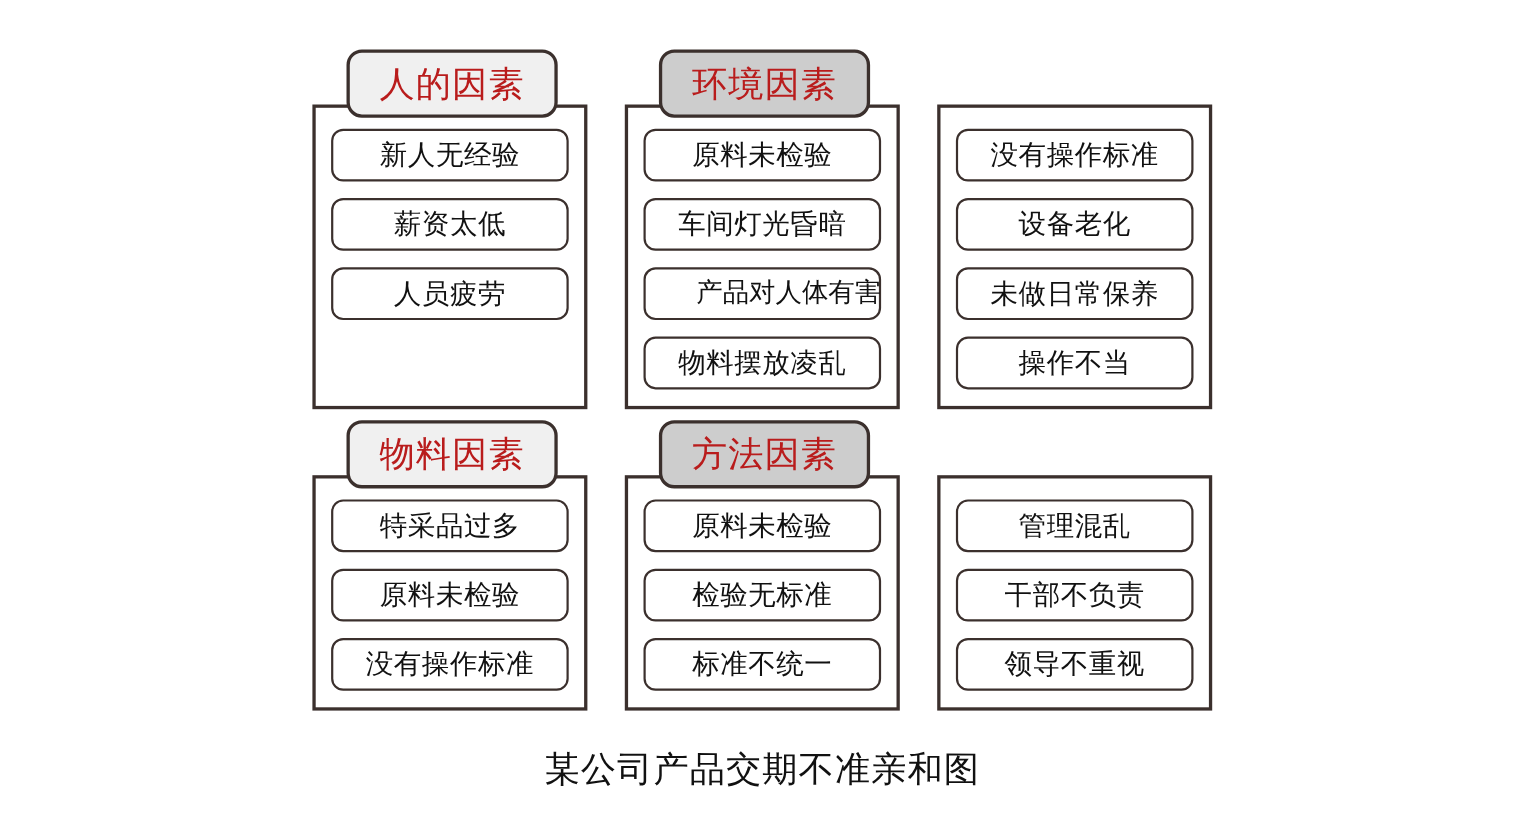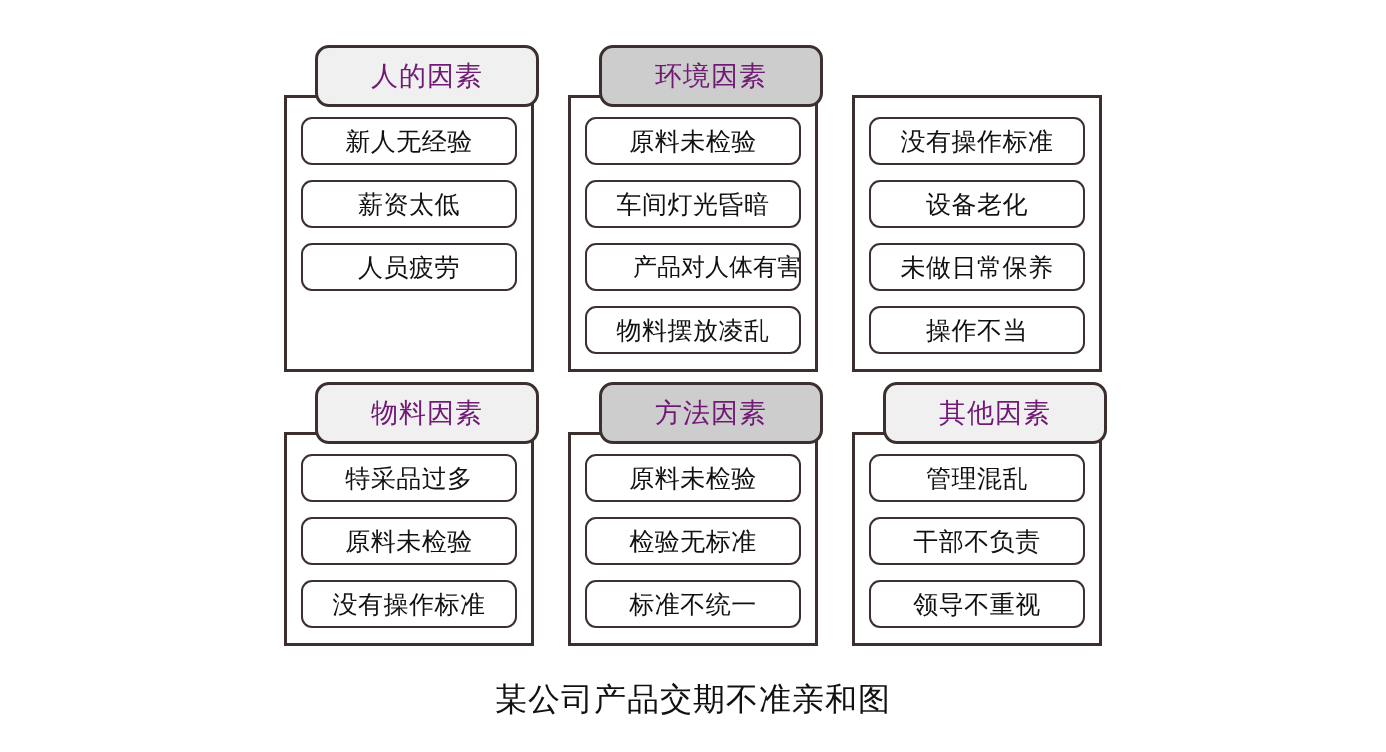--- a/index.html
+++ b/index.html
@@ -64,33 +64,33 @@
     flex-direction: column;
     gap: 15px;
     box-sizing: border-box;
   }
 
   
   .group-header {
     position: absolute;
     top: 0;
     left: 31px;
-    width: 224px;
+    width: 192px;
     height: 62px;
     box-sizing: border-box;
     border: 3px solid #3b302d;
     border-radius: 14px;
     background: #f0f0f0;
     display: flex;
     align-items: center;
     justify-content: center;
-    font-size: 27px;
+    font-size: 32px;
     line-height: 1;
     letter-spacing: 1px;
-    color: #701a75;
+    color: #b91c1c;
     z-index: 3;
   }
   .group-header.shaded {
     background: #cdcdcd;
   }
 
   
   .item {
     height: 48px;
     box-sizing: border-box;
@@ -171,21 +171,20 @@
         <div class="group-frame"></div>
         <div class="group-header shaded">方法因素</div>
         <div class="group-body">
           <div class="item">原料未检验</div>
           <div class="item">检验无标准</div>
           <div class="item">标准不统一</div>
         </div>
       </div>
       <div class="group">
         <div class="group-frame"></div>
-        <div class="group-header">其他因素</div>
         <div class="group-body">
           <div class="item">管理混乱</div>
           <div class="item">干部不负责</div>
           <div class="item">领导不重视</div>
         </div>
       </div>
     </div>
   <div class="caption">某公司产品交期不准亲和图</div>
 </div>
 

